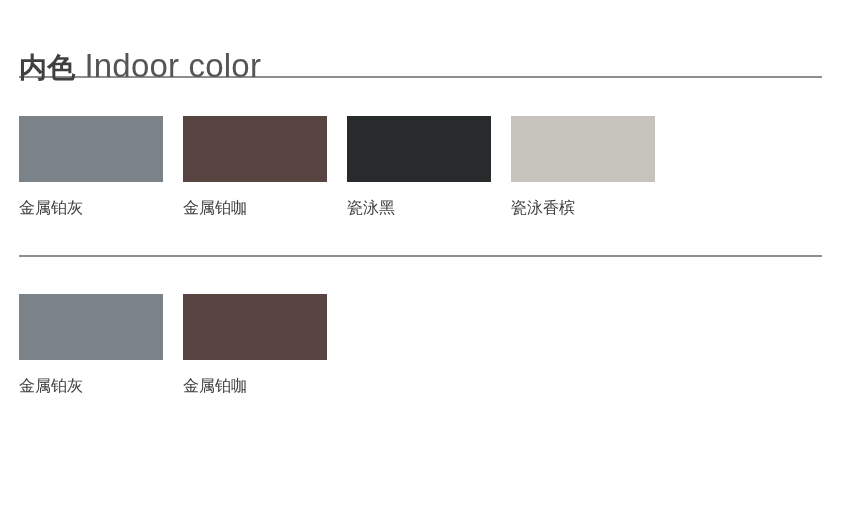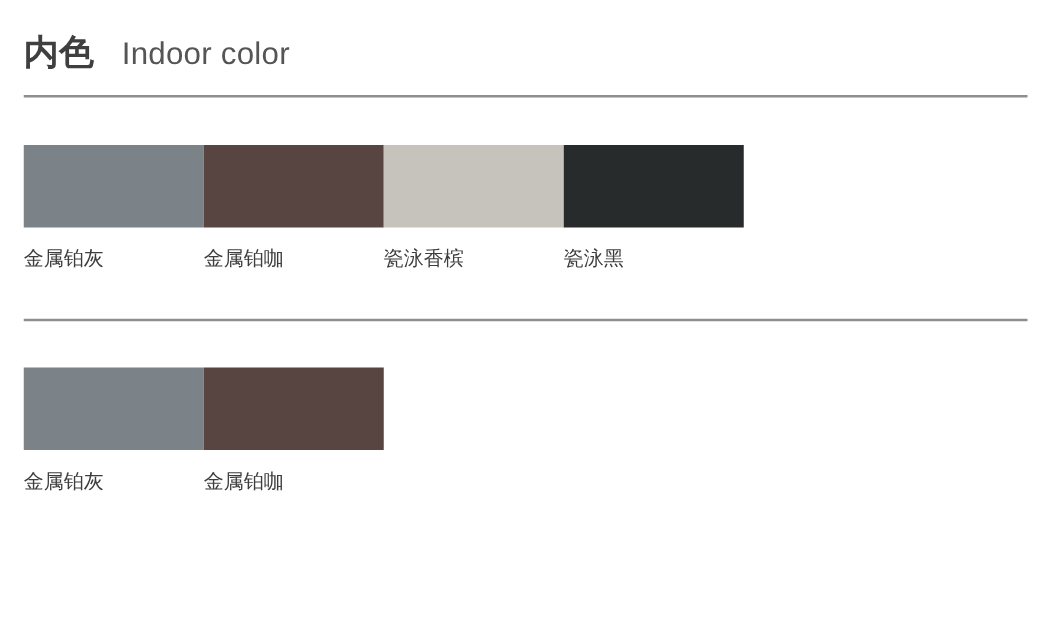--- a/index.html
+++ b/index.html
@@ -38,39 +38,41 @@
     letter-spacing: 0.2px;
     white-space: nowrap;
     display: flex;
     align-items: baseline;
     height: 40px;
   }
   .heading-cn {
     font-weight: 700;
     font-size: 28px;
     color: #3f3f3f;
-    margin-right: 22px;
+    margin-right: 9px;
   }
   .heading-en {
     font-weight: 400;
-    font-size: 25px;
+    font-size: 33px;
     color: #555555;
+    margin-top: 24px;
   }
 
   .section-divider {
     height: 2px;
     background: #8e8e8e;
     margin-top: 14px;
     width: 803px;
   }
 
   
   .swatch-row {
     display: flex;
     margin-top: 38px;
+    gap: 20px;
   }
   .swatch-cell {
     width: 144px;
     display: flex;
     flex-direction: column;
   }
   .swatch-chip {
     width: 144px;
     height: 66px;
     display: block;
@@ -103,27 +105,27 @@
         <span class="swatch-chip" style="background:#7b8288;"></span>
         <span class="swatch-label">金属铂灰</span>
       </div>
 
       <div class="swatch-cell">
         <span class="swatch-chip" style="background:#584441;"></span>
         <span class="swatch-label">金属铂咖</span>
       </div>
 
       <div class="swatch-cell">
-        <span class="swatch-chip" style="background:#c6c3bc;"></span>
-        <span class="swatch-label">瓷泳香槟</span>
+        <span class="swatch-chip" style="background:#282b2b;"></span>
+        <span class="swatch-label">瓷泳黑</span>
       </div>
 
       <div class="swatch-cell">
-        <span class="swatch-chip" style="background:#282b2b;"></span>
-        <span class="swatch-label">瓷泳黑</span>
+        <span class="swatch-chip" style="background:#c6c3bc;"></span>
+        <span class="swatch-label">瓷泳香槟</span>
       </div>
 
 
     </div>
   </div>
 
   <div class="section section-2">
     <div class="section-divider" style="background: rgb(142, 142, 142);"></div>
 
     <div class="swatch-row">

